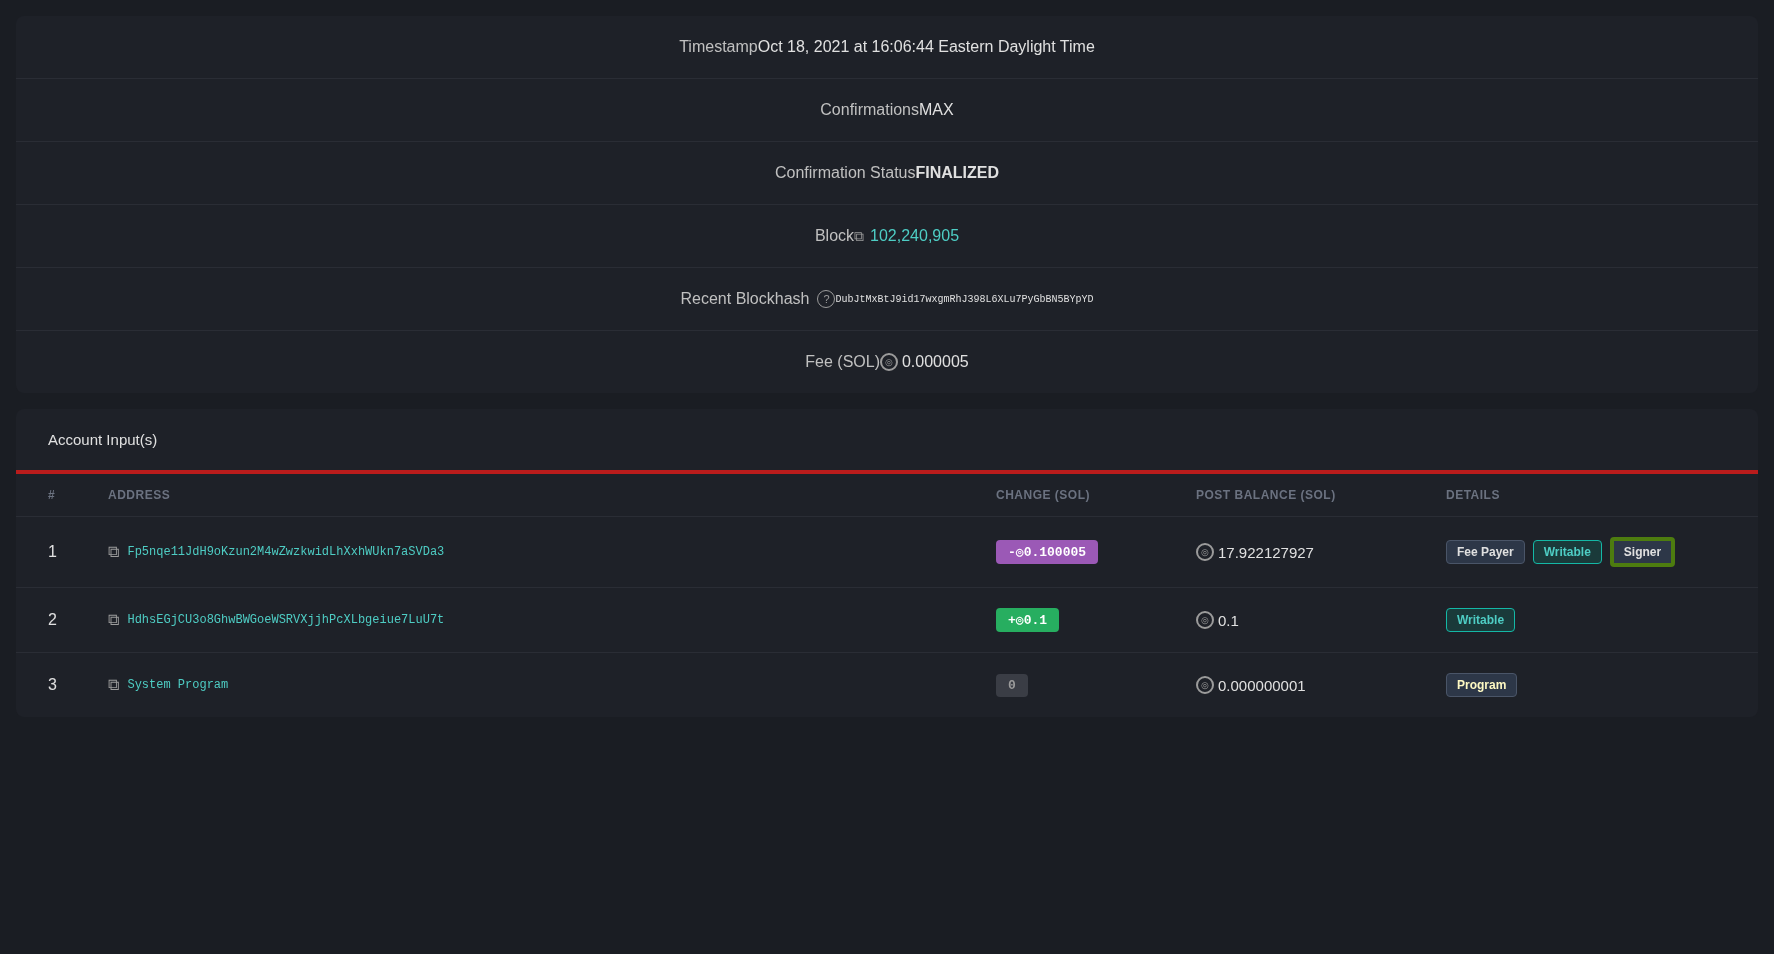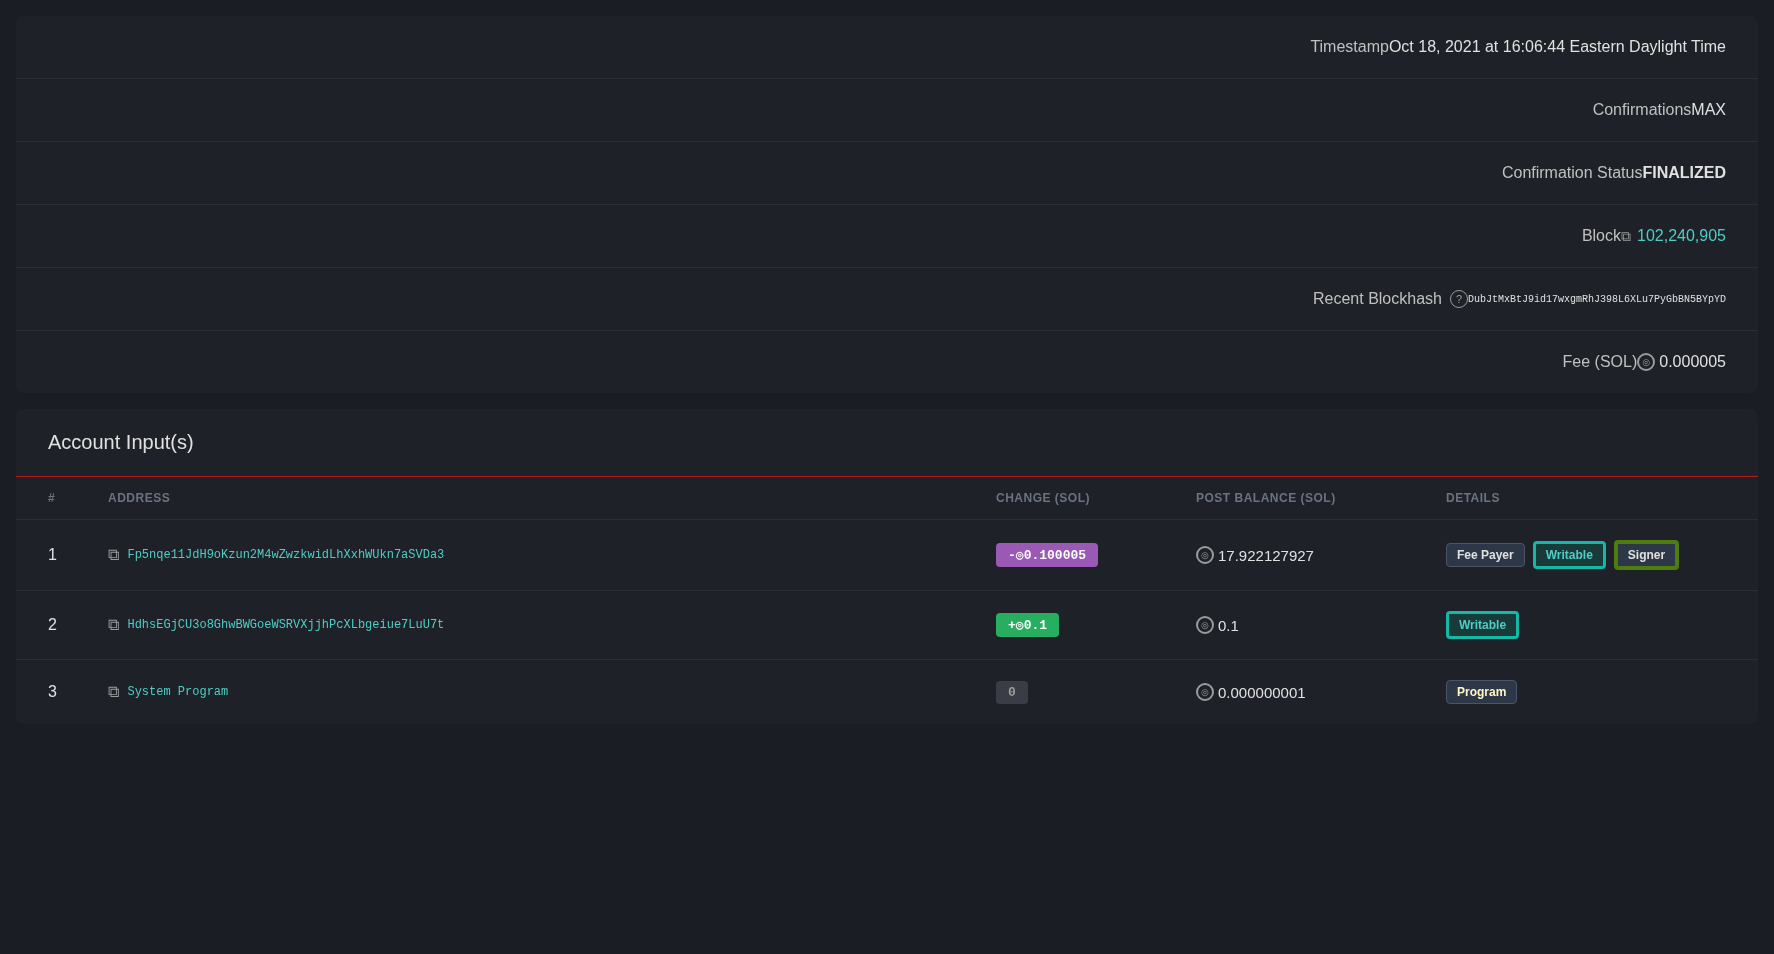--- a/index.html
+++ b/index.html
@@ -23,21 +23,21 @@
     .info-card {
       background-color: #1e2128;
       border-radius: 8px;
       margin: 16px;
       overflow: hidden;
     }
 
     .info-row {
       display: flex;
       align-items: center;
-      justify-content: flex-end;
+      justify-content: center;
       padding: 22px 32px;
       border-bottom: 1px solid #2a2d35;
     }
 
     .info-row:last-child {
       border-bottom: none;
     }
 
     .info-label {
       font-size: 16px;
@@ -79,24 +79,24 @@
 
     .account-inputs-card {
       background-color: #1e2128;
       border-radius: 8px;
       margin: 16px;
       overflow: hidden;
     }
 
     .account-inputs-header {
       padding: 22px 32px;
-      font-size: 20px;
-      color: #e0e0e0;
-      font-family: Arial, sans-serif;
-      border-bottom: 1px solid #b91c1c;
+      font-size: 15px;
+      color: #e0e0e0;
+      font-family: Arial, sans-serif;
+      border-bottom: 4px solid #b91c1c;
     }
 
     .table-container {
       width: 100%;
     }
 
     .table-header {
       display: grid;
       grid-template-columns: 60px 1fr 200px 250px 280px;
       padding: 14px 32px;
@@ -202,21 +202,21 @@
 
     .badge-fee-payer {
       background-color: #2d3748;
       color: #e0e0e0;
       border: 1px solid #4a5568;
     }
 
     .badge-writable {
       background-color: #1a3a3a;
       color: #4ecdc4;
-      border: 3px solid #14b8a6;
+      border: 1px solid #14b8a6;
     }
 
     .badge-signer {
       background-color: #2d3748;
       color: #e0e0e0;
       border: 4px solid #4d7c0f;
     }
 
     .badge-program {
       background-color: #2d3748;

